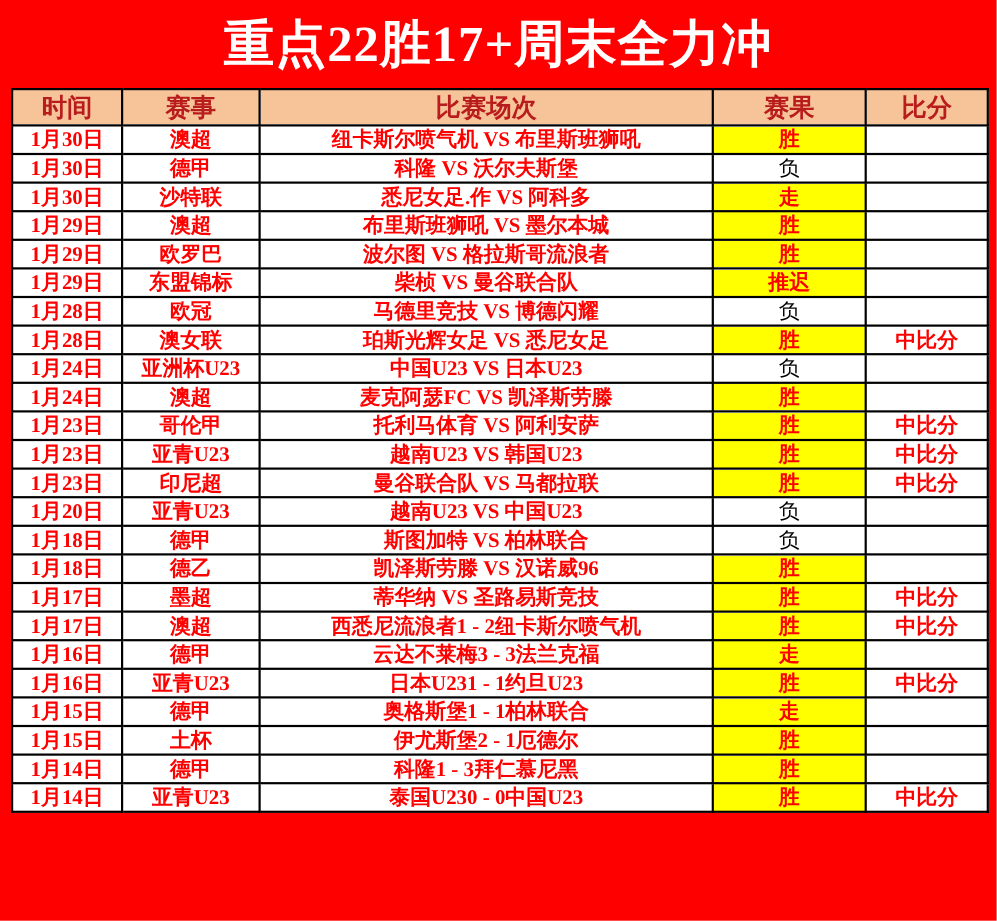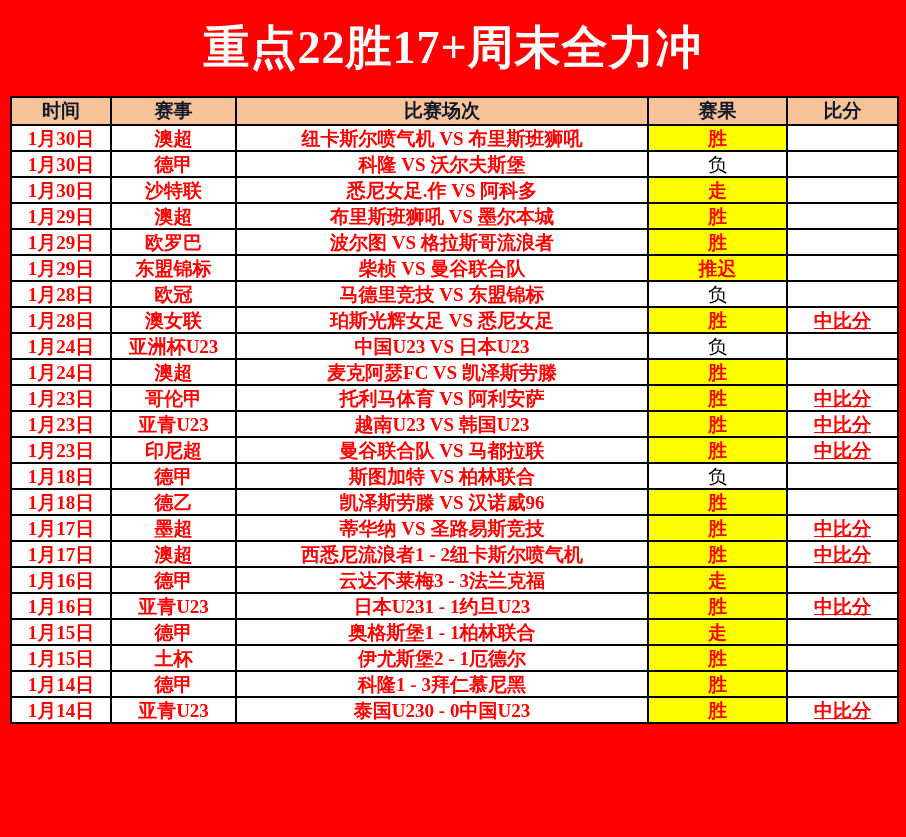--- a/index.html
+++ b/index.html
@@ -4,21 +4,21 @@
 <style>
   * { box-sizing: border-box; }
   html, body { margin: 0; padding: 0; }
   body {
     width: 906px; height: 837px;
     background: var(--banner-bg, #FF0000);
     overflow: hidden;
     font-family: "Liberation Serif", "DejaVu Serif", serif;
   }
   .banner {
-    height: 96px;
+    height: 80px;
     display: flex; align-items: center; justify-content: center;
   }
   .banner-title {
     color: #FFFFFF;
     font-size: 46px;
     font-weight: bold;
     letter-spacing: 1px;
     white-space: nowrap;
   }
   .table-wrap { margin: 0 9px 0 10px; }
@@ -32,41 +32,41 @@
     border: 2px solid #000000;
     padding: 0;
     text-align: center;
     vertical-align: middle;
     overflow: hidden;
     white-space: nowrap;
   }
   thead th {
     height: 27px;
     background: var(--header-bg, #F7C499);
-    color: #0f172a;
-    font-size: 19px;
+    color: #b91c1c;
+    font-size: 23px;
     font-weight: bold;
   }
   tbody td {
     height: 26px;
     font-size: 19px;
     font-weight: bold;
     color: var(--text-red, #FF0000);
     line-height: 1;
   }
   tbody td.result.win {
     background: var(--win-bg, #FFFF00);
     color: var(--text-red, #FF0000);
   }
   tbody td.result.loss {
     background: #FFFFFF;
     color: #000000;
     font-weight: normal;
   }
-  tbody td.score { color: var(--text-red, #FF0000); text-decoration: underline; }
+  tbody td.score { color: var(--text-red, #FF0000); }
 </style>
 </head>
 <body>
 
 <div class="banner">
   <div class="banner-title">重点22胜17+周末全力冲</div>
 </div>
 
 <div class="table-wrap">
   <table class="results">
@@ -125,21 +125,21 @@
         <tr>
           <td class="date">1月29日</td>
           <td class="league">东盟锦标</td>
           <td class="match">柴桢 VS 曼谷联合队</td>
           <td class="result win">推迟</td>
           <td class="score"></td>
         </tr>
         <tr>
           <td class="date">1月28日</td>
           <td class="league">欧冠</td>
-          <td class="match">马德里竞技 VS 东盟锦标</td>
+          <td class="match">马德里竞技 VS 博德闪耀</td>
           <td class="result loss">负</td>
           <td class="score"></td>
         </tr>
         <tr>
           <td class="date">1月28日</td>
           <td class="league">澳女联</td>
           <td class="match">珀斯光辉女足 VS 悉尼女足</td>
           <td class="result win">胜</td>
           <td class="score">中比分</td>
         </tr>
@@ -170,20 +170,27 @@
           <td class="match">越南U23 VS 韩国U23</td>
           <td class="result win">胜</td>
           <td class="score">中比分</td>
         </tr>
         <tr>
           <td class="date">1月23日</td>
           <td class="league">印尼超</td>
           <td class="match">曼谷联合队 VS 马都拉联</td>
           <td class="result win">胜</td>
           <td class="score">中比分</td>
+        </tr>
+        <tr>
+          <td class="date">1月20日</td>
+          <td class="league">亚青U23</td>
+          <td class="match">越南U23 VS 中国U23</td>
+          <td class="result loss">负</td>
+          <td class="score"></td>
         </tr>
         <tr>
           <td class="date">1月18日</td>
           <td class="league">德甲</td>
           <td class="match">斯图加特 VS 柏林联合</td>
           <td class="result loss">负</td>
           <td class="score"></td>
         </tr>
         <tr>
           <td class="date">1月18日</td>

